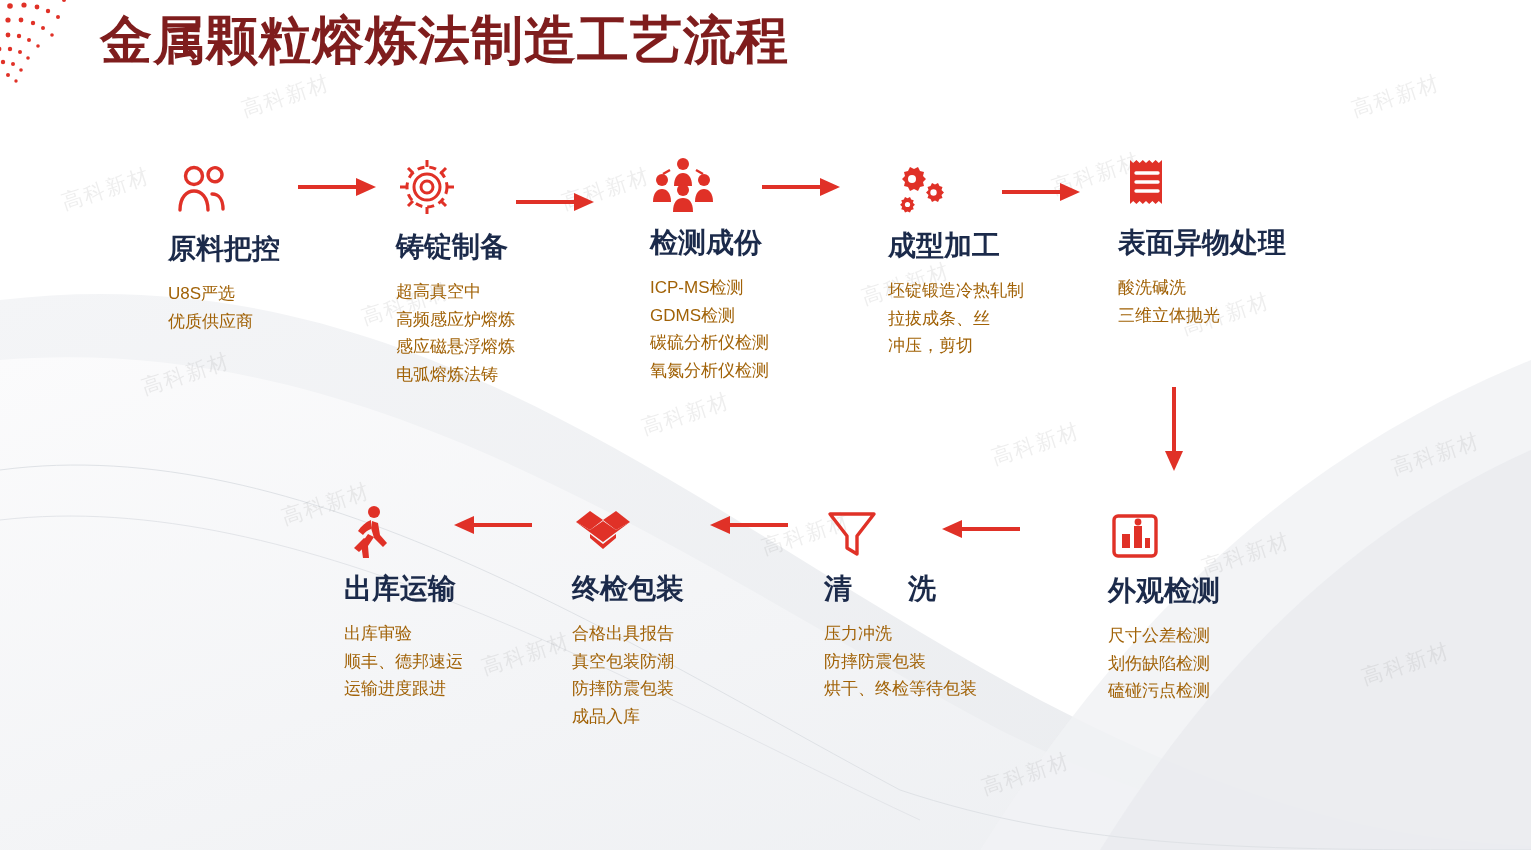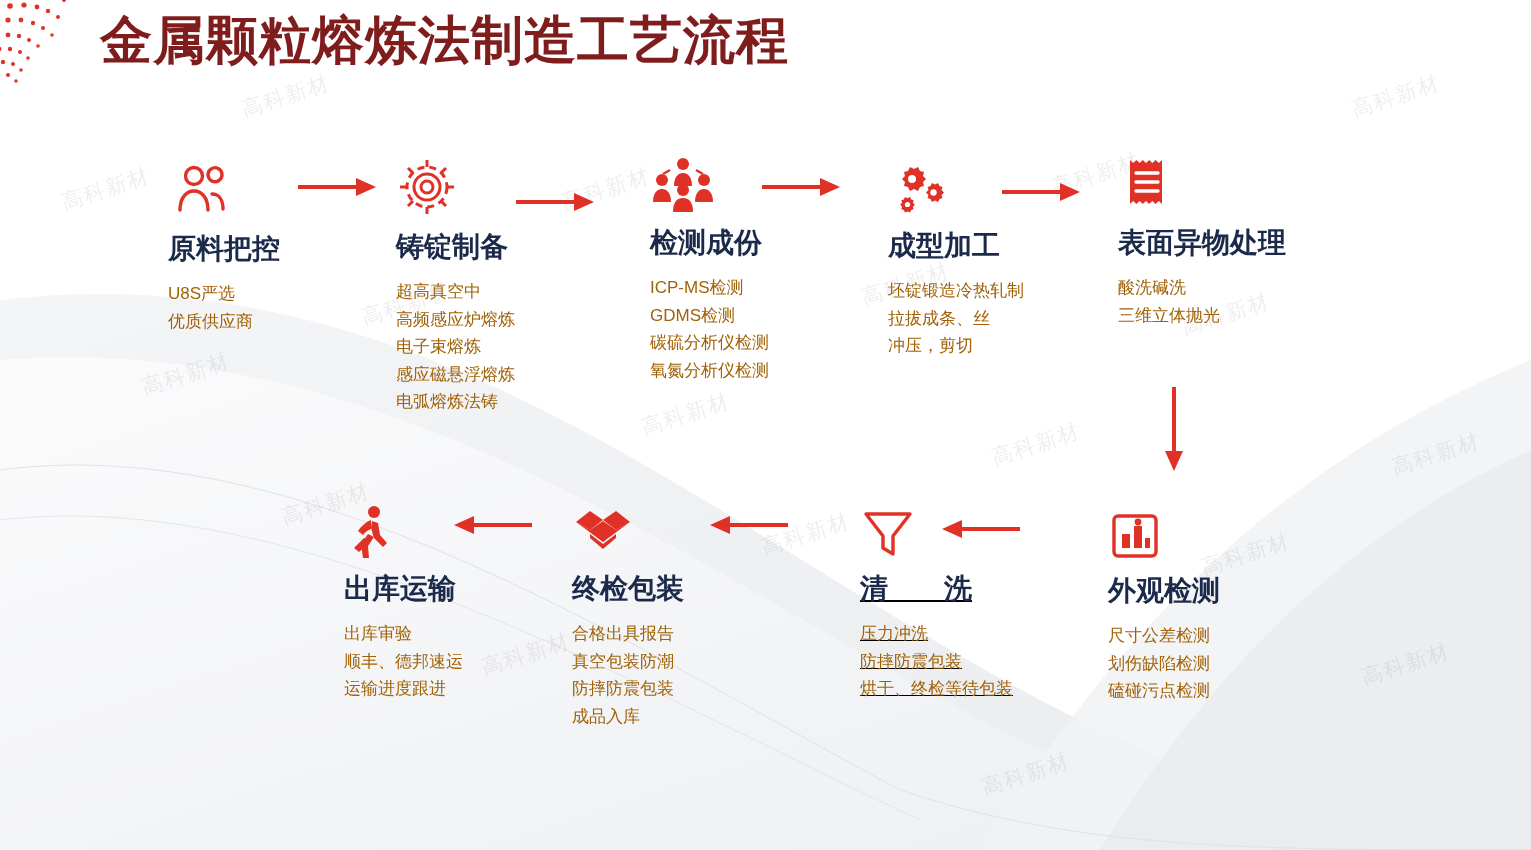--- a/index.html
+++ b/index.html
@@ -237,21 +237,20 @@
         <circle cx="31" cy="31" r="13"></circle>
         <circle cx="31" cy="31" r="20" stroke-dasharray="7 5"></circle>
         <path d="M31,4 L31,11 M31,51 L31,58 M4,31 L11,31 M51,31 L58,31 M12,12 L17,17 M45,45 L50,50 M50,12 L45,17 M17,45 L12,50"></path>
       </g>
     </svg>
   </div>
   <div class="step-title">铸锭制备</div>
   <div class="step-lines">
     <div>超高真空中</div>
     <div>高频感应炉熔炼</div>
-    <div>电子束熔炼</div>
     <div>感应磁悬浮熔炼</div>
     <div>电弧熔炼法铸</div>
   </div>
 </div>
 
 <div class="step" style="left:650px; top:152px;">
   <div class="step-icon">
     <svg width="66" height="58" viewBox="0 0 66 58">
       <g fill="#e03127">
         <circle cx="33" cy="8" r="6"></circle>
@@ -325,21 +324,21 @@
     </svg>
   </div>
   <div class="step-title">外观检测</div>
   <div class="step-lines">
     <div>尺寸公差检测</div>
     <div>划伤缺陷检测</div>
     <div>磕碰污点检测</div>
   </div>
 </div>
 
-<div class="step" style="left:860px; top:498px;text-decoration:underline;">
+<div class="step" style="left:824px; top:498px;">
   <div class="step-icon">
     <svg width="56" height="54" viewBox="0 0 56 54">
       <g fill="none" stroke="#e03127" stroke-width="3.4" stroke-linejoin="round">
         <path d="M6,8 L50,8 L33,30 L33,48 L23,42 L23,30 Z"></path>
       </g>
     </svg>
   </div>
   <div class="step-title">清　　洗</div>
   <div class="step-lines wrap" style="width:170px;">
     <div>压力冲洗</div>

